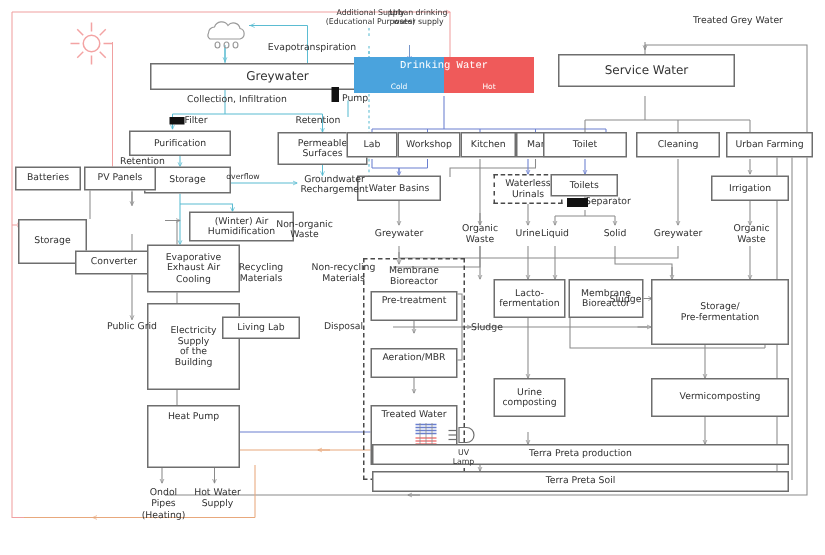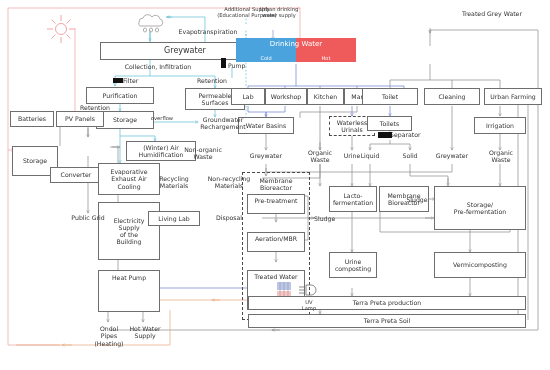--- a/index.html
+++ b/index.html
@@ -13,21 +13,21 @@
   .lbl.sm{font-size:5.2px;}
   .dashbox{position:absolute;border:1px dashed #4a4a4a;box-sizing:border-box;background:transparent;}
   .dashbox.lab{display:flex;align-items:flex-start;justify-content:center;
        font-size:6.2px;color:#333;text-align:center;padding-top:2px;line-height:1.15;}
   svg.wires{position:absolute;left:0;top:0;width:550px;height:370px;overflow:visible;}
   .dw{position:absolute;border:0;display:flex;}
   .dw .cold{background:#4aa3dd;}
   .dw .hot{background:#ef5a5a;}
   .dw .half{flex:1;position:relative;}
   .dw .title{position:absolute;left:0;right:0;top:2px;text-align:center;
-      font-size:7px;color:#fff;}
+      font-size:7px;color:#fff;font-family:Liberation Mono, monospace;}
   .dw .sub{position:absolute;bottom:1px;text-align:center;font-size:5px;color:#fff;width:100%;}
   .blk{position:absolute;background:#111;}
   .coil{position:absolute;}
 </style>
 </head>
 <body>
 
 <div id="stage">
 
   <svg class="wires" viewBox="0 0 550 370">
@@ -442,20 +442,23 @@
   <div class="dw" style="left:236px;top:38px;width:120px;height:24px;">
     <div class="half cold">
       <div class="sub">Cold</div>
     </div>
     <div class="half hot">
       <div class="sub">Hot</div>
     </div>
     <div class="title">Drinking Water</div>
   </div>
 
+  <div class="box" style="left:372px;top:36px;width:118px;height:22px;font-size:8px;">
+    <span>Service Water</span>
+  </div>
 
   <div class="box" style="left:86px;top:87px;width:68px;height:17px;">
     <span>Purification</span>
   </div>
   <div class="box" style="left:96px;top:111px;width:58px;height:18px;">
     <span>Storage</span>
   </div>
   <div class="box" style="left:185px;top:88px;width:60px;height:22px;">
     <span style="white-space:pre-line;">Permeable
 Surfaces</span>

